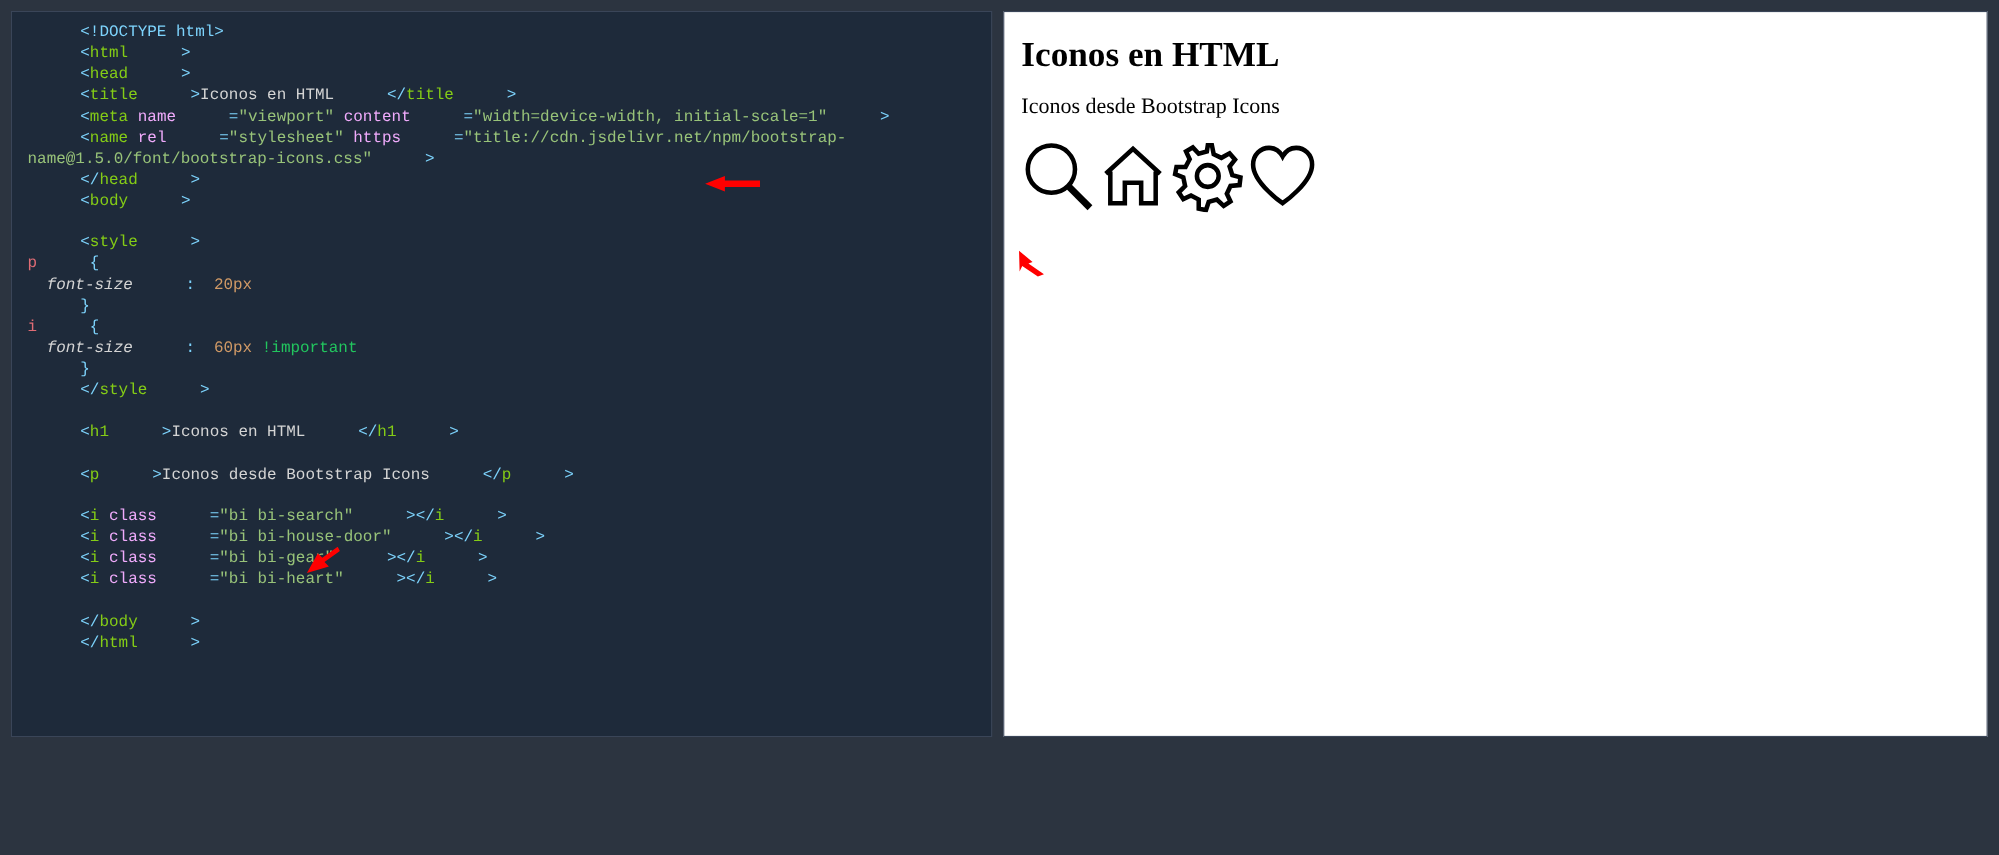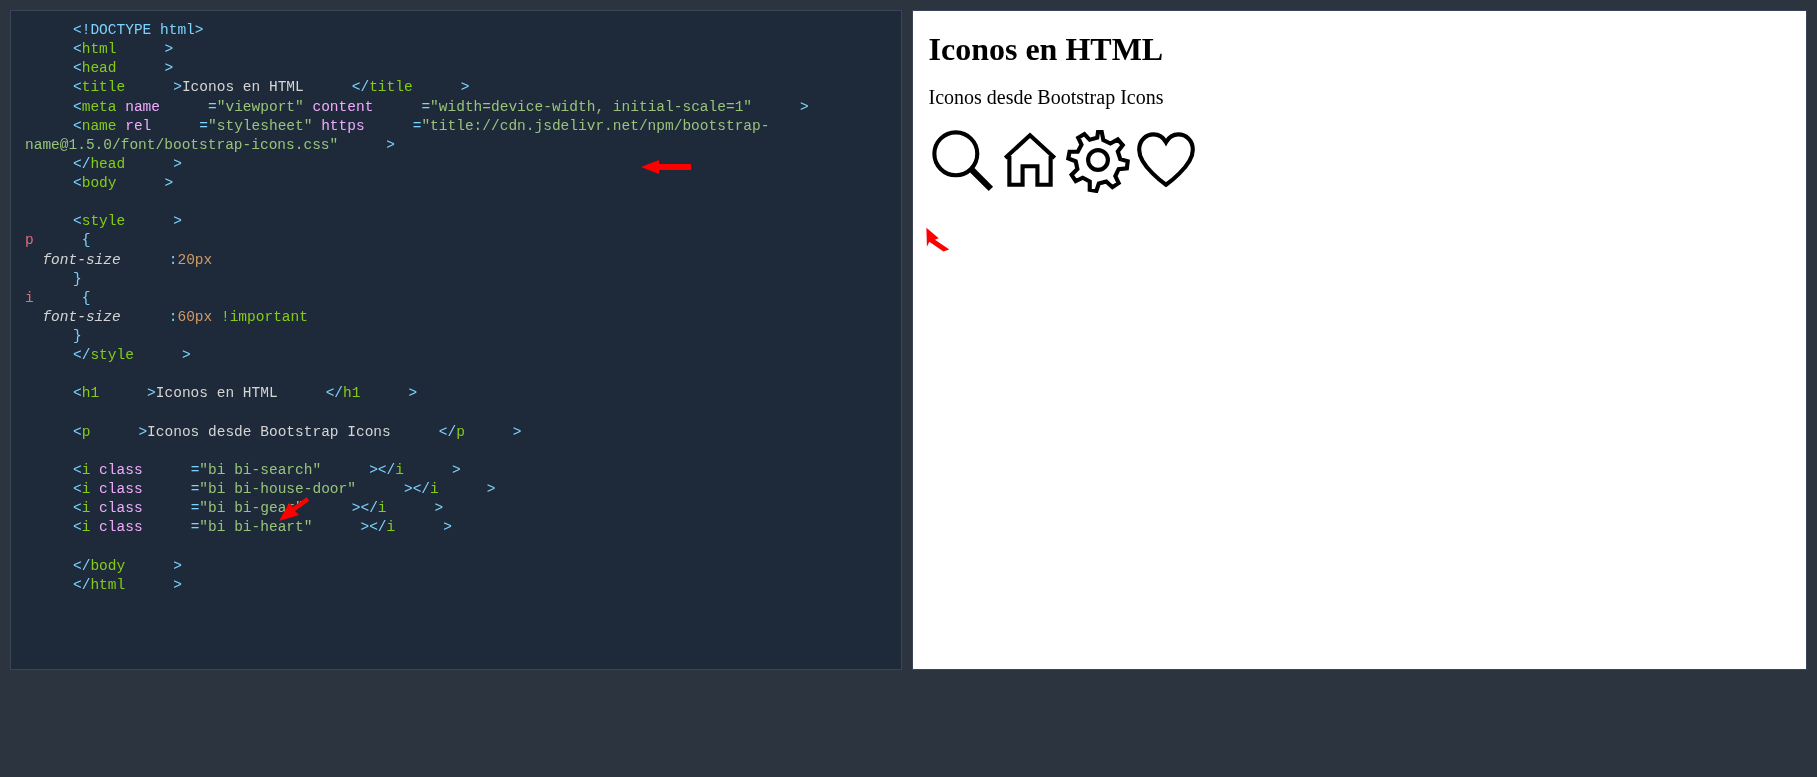--- a/index.html
+++ b/index.html
@@ -52,22 +52,22 @@
   height: 66px;
 }
 
 .punct { color: #7dd3fc; margin-left: 48px; }
 .tag   { color: #84cc16; }
 .attr  { color: #f0abfc; }
 .str   { color: #98c379; }
 .txt   { color: #d4d4d4; }
 .sel   { color: #e06c75; }
 .prop  { color: #d4d4d4; font-style: italic; }
-.num   { color: #d19a66; }
-.kw    { color: #84cc16; font-family: Liberation Mono, monospace; }
+.num   { color: #d19a66; margin-left: 17px; }
+.kw    { color: #22c55e; font-family: Liberation Mono, monospace; }
 
 .arrow {
   position: absolute;
   pointer-events: none;
 }
 .arrow svg { display: block; }
 </style>
 </head>
 <body>
 

